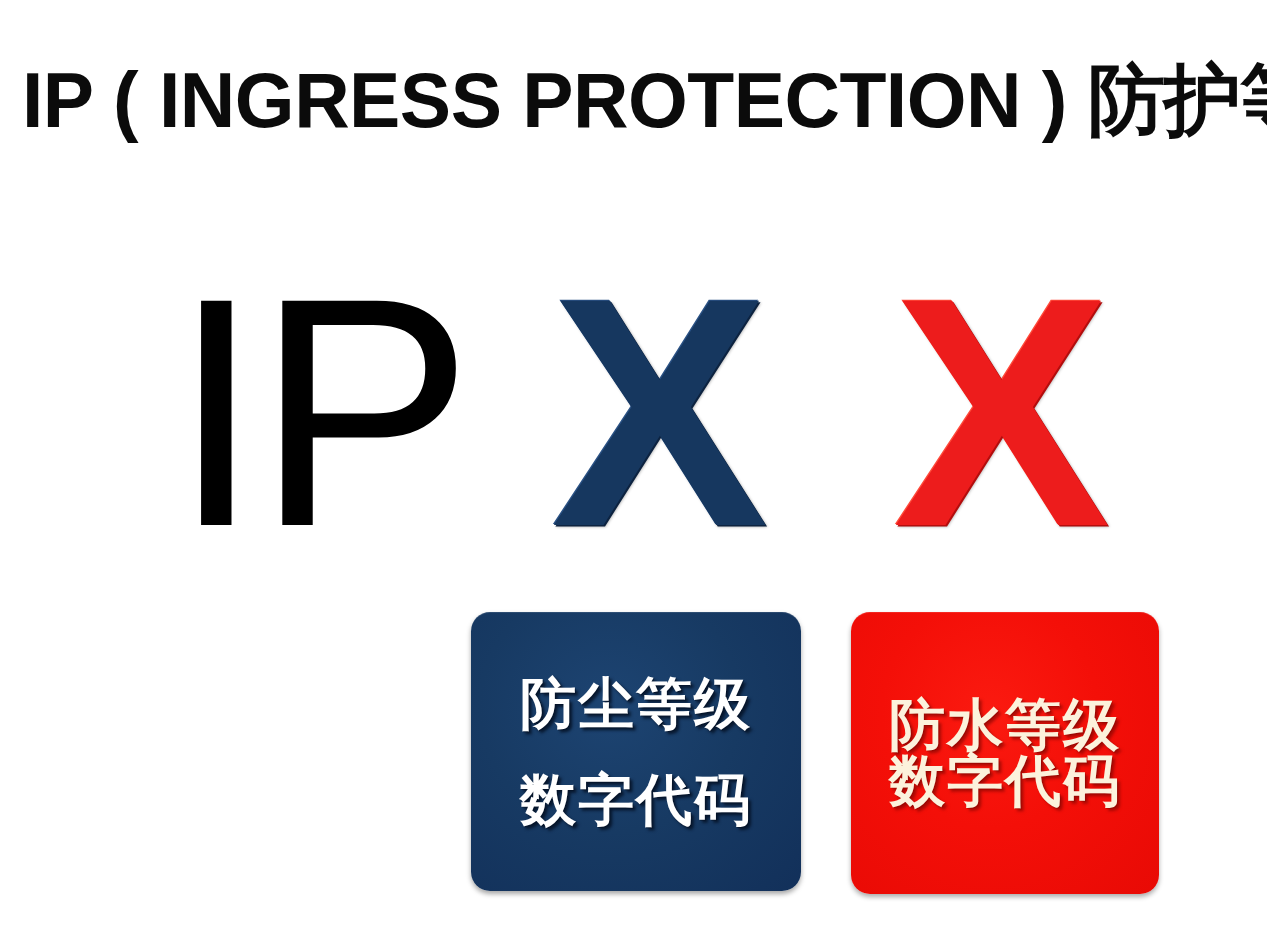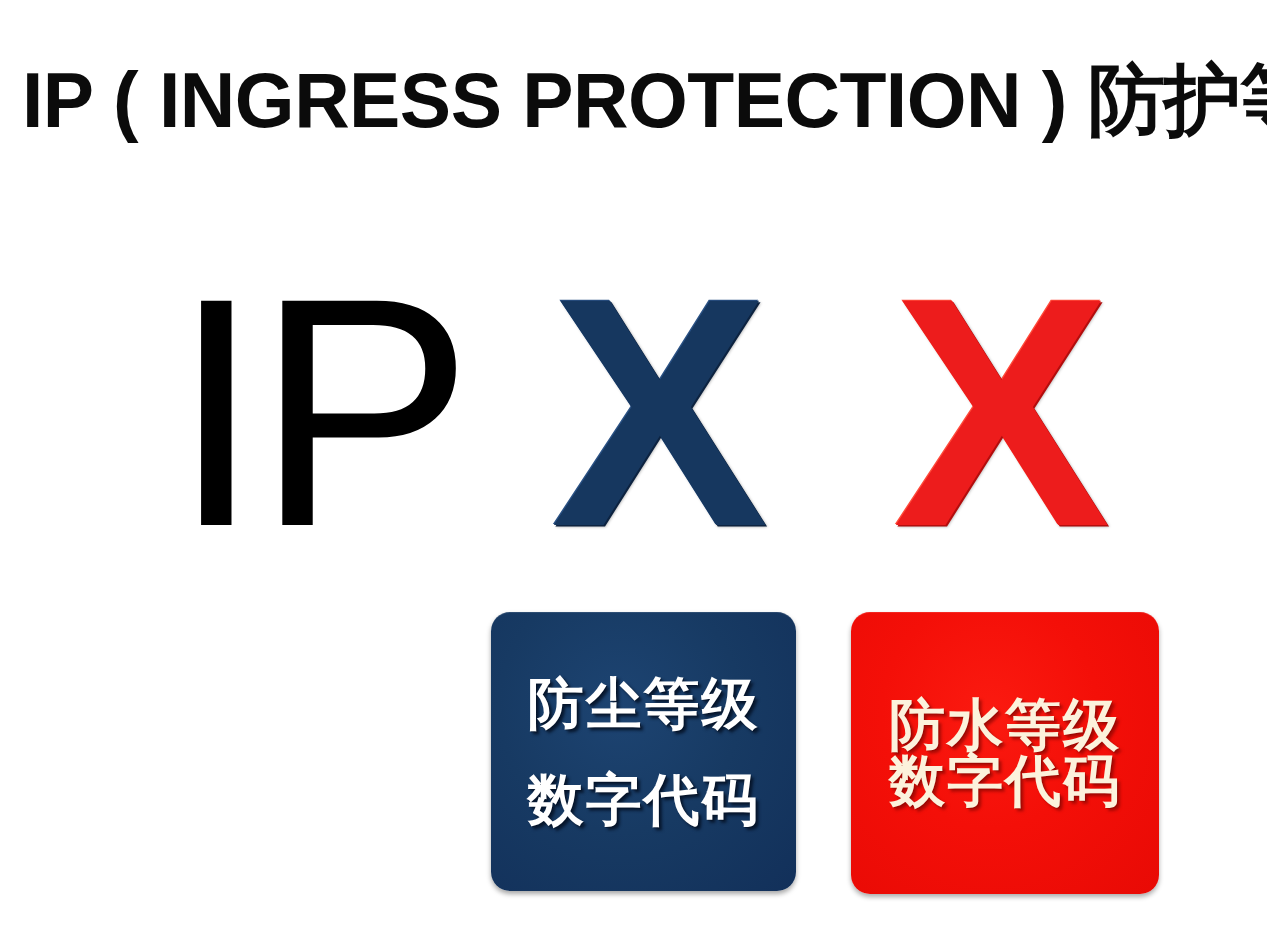--- a/index.html
+++ b/index.html
@@ -95,23 +95,23 @@
     position: absolute;
     border-radius: 19px;
     display: flex;
     flex-direction: column;
     align-items: center;
     justify-content: center;
     box-sizing: border-box;
   }
 
   .box-blue {
-    left: 491px;
+    left: 471px;
     top: 612px;
-    width: 305px;
+    width: 330px;
     height: 279px;
     background: radial-gradient(ellipse at 42% 34%, #1d4472 0%, #173a63 48%, #12305a 100%);
     box-shadow: 0 3px 5px rgba(0,0,0,0.35), inset 0 1px 0 rgba(255,255,255,0.10);
   }
 
   .box-red {
     left: 851px;
     top: 612px;
     width: 308px;
     height: 282px;

